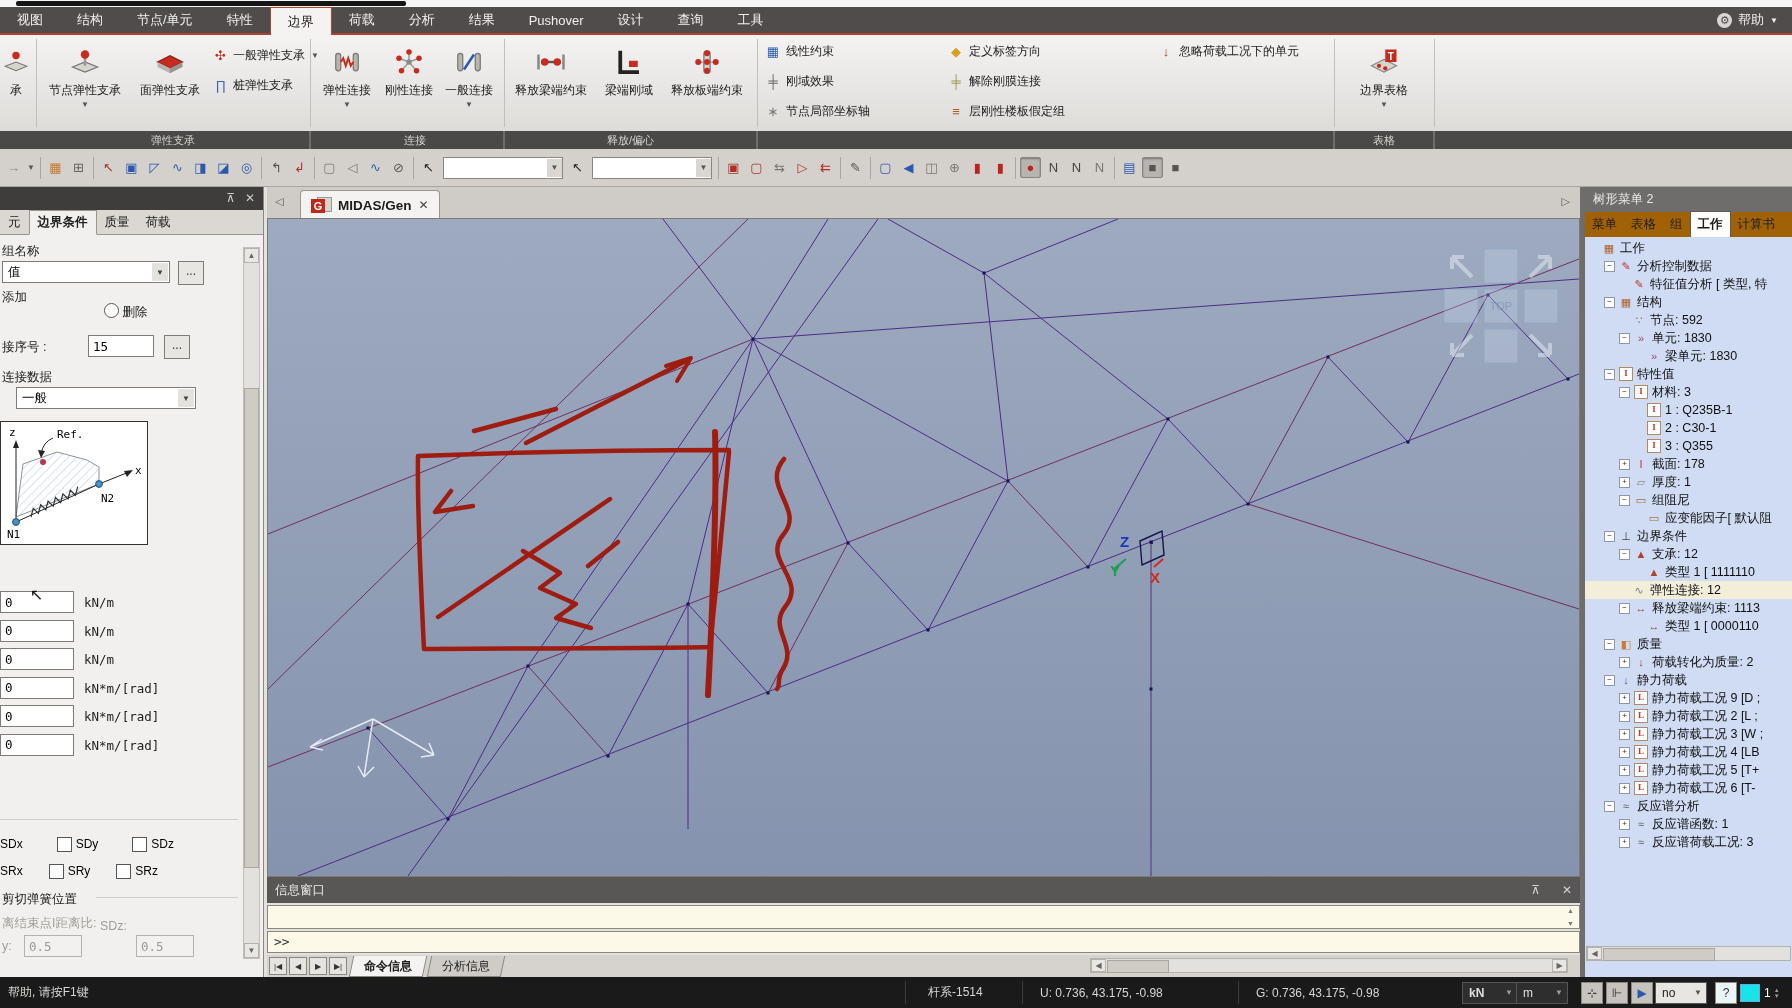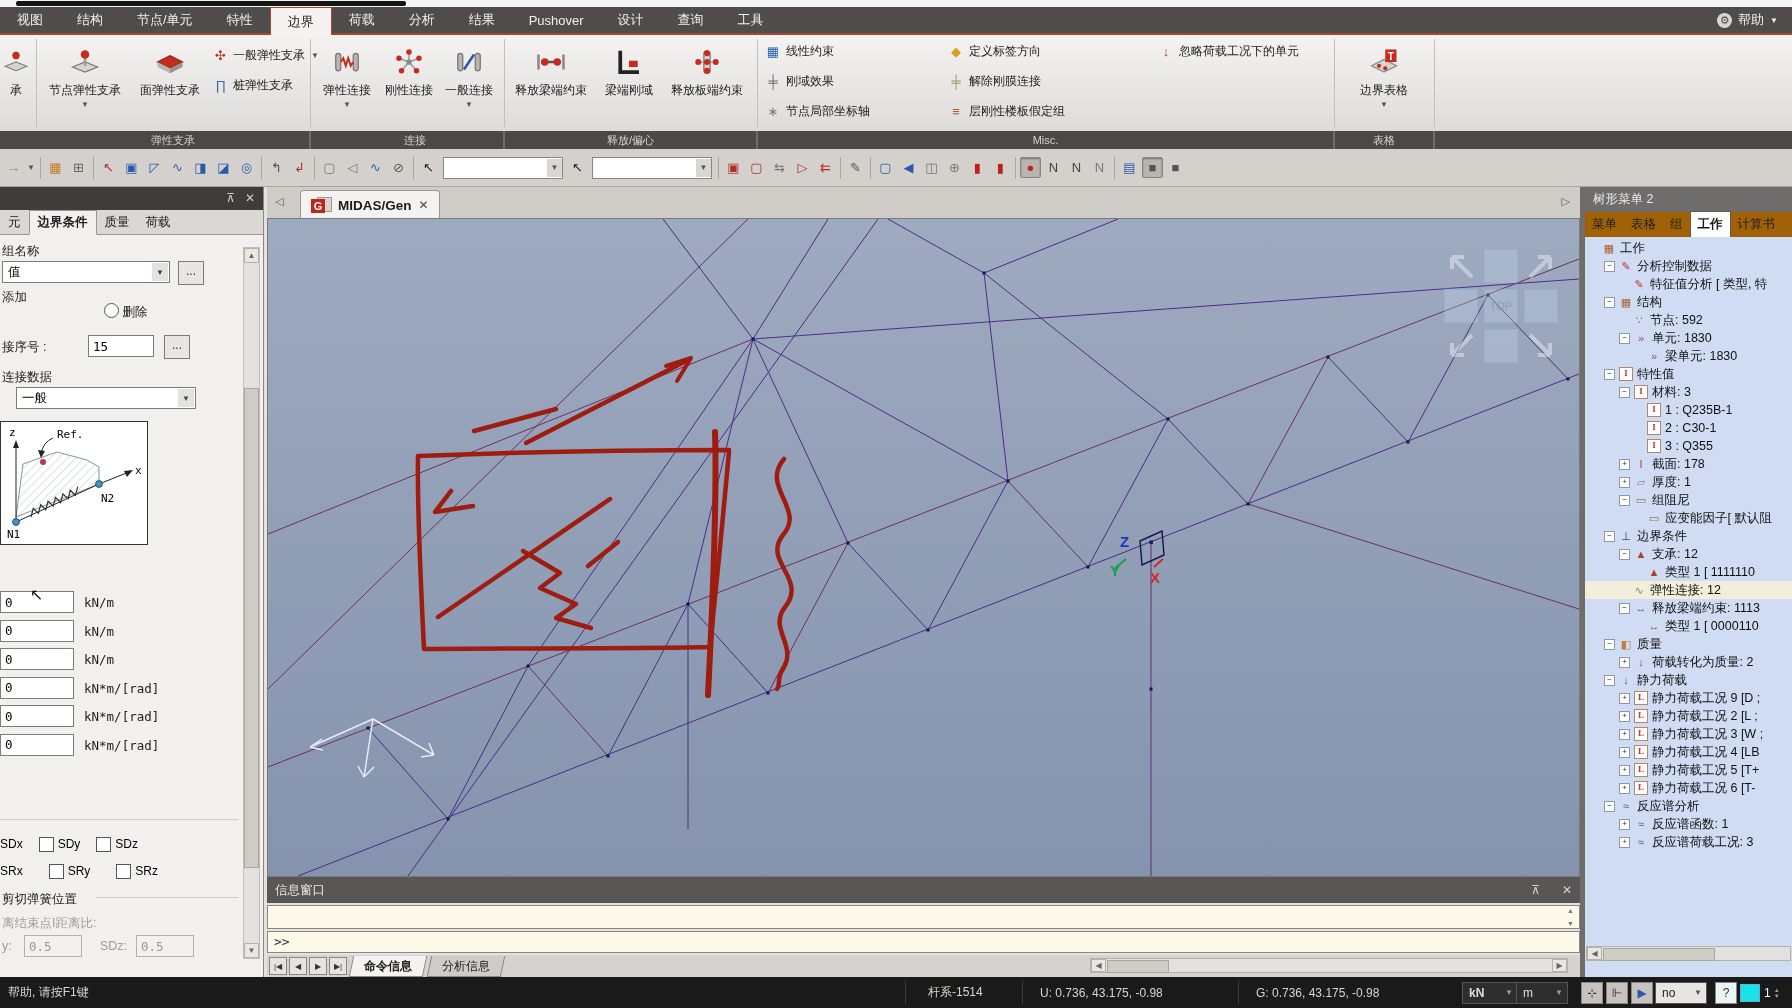--- a/index.html
+++ b/index.html
@@ -312,21 +312,20 @@
     <div class="rib-sep" style="left:1434px;"></div>
   </div>
 
   <div class="abs" id="groupbar">
       <div class="grp-label" style="left: 36px; width: 274px;">弹性支承</div>
       <div class="grp-gap" style="left: 309px;"></div>
       <div class="grp-label" style="left: 318px; width: 194px;">连接</div>
       <div class="grp-gap" style="left: 503px;"></div>
       <div class="grp-label" style="left: 504px; width: 253px;">释放/偏心</div>
       <div class="grp-gap" style="left: 756px;"></div>
-      <div class="grp-label" style="left: 757px; width: 577px;">Misc.</div>
       <div class="grp-gap" style="left: 1333px;"></div>
       <div class="grp-label" style="left: 1334px; width: 100px;">表格</div>
       <div class="grp-gap" style="left: 1433px;"></div>
     </div>
 
   <div class="abs" id="toolbar">
       <div class="tb-icon" style="color: rgb(136, 136, 136);">→</div>
       <div class="tb-dd">▼</div>
       <div class="tb-sep"></div>
       <div class="tb-icon" style="color: rgb(200, 122, 42);">▦</div>
@@ -457,21 +456,21 @@
         <div class="fld-label unit" style="left: 84px; top: 465px;">kN/m</div>
         <div class="txt-input" style="left: 0px; top: 489.5px; width: 74px;">0</div>
         <div class="fld-label unit" style="left: 84px; top: 493.5px;">kN*m/[rad]</div>
         <div class="txt-input" style="left: 0px; top: 518px; width: 74px;">0</div>
         <div class="fld-label unit" style="left: 84px; top: 522px;">kN*m/[rad]</div>
         <div class="txt-input" style="left: 0px; top: 546.5px; width: 74px;">0</div>
         <div class="fld-label unit" style="left: 84px; top: 550.5px;">kN*m/[rad]</div>
       </div>
 
     <div class="abs" style="left:0;top:632px;width:238px;height:1px;background:#d0cec9;"></div>
-    <div id="lp-checks1" class="abs" style="left: 0px; top: 648px; width: 240px; height: 18px; display: flex; gap: 16px;">
+    <div id="lp-checks1" class="abs" style="left: 0px; top: 648px; width: 240px; height: 18px; display: flex; gap: 34px;">
         <label style="display: flex; align-items: center; gap: 4px;">
           <span>SDx</span>
         </label>
         <label style="display: flex; align-items: center; gap: 4px;">
           <span class="chk"></span>
           <span>SDy</span>
         </label>
         <label style="display: flex; align-items: center; gap: 4px;">
           <span class="chk"></span>
           <span>SDz</span>
@@ -491,21 +490,21 @@
         </label>
       </div>
 
     <div class="fld-label" style="left:2px;top:704px;color:#1a1a1a;">剪切弹簧位置</div>
     <div class="abs" style="left:96px;top:710px;width:142px;height:1px;background:#d0cec9;"></div>
     <div class="fld-label" style="left:2px;top:728px;color:#a09d98;">离结束点I距离比:</div>
     <div class="fld-label" style="left:2px;top:752px;color:#a09d98;">y:</div>
     <div class="txt-input disabled" style="left:24px;top:748px;width:58px;">
         <span>0.5</span>
       </div>
-    <div class="fld-label" style="left:100px;top:752px;color:#a09d98;">SDz:</div>
+    <div class="fld-label" style="left:100px;top:732px;color:#a09d98;">SDz:</div>
     <div class="txt-input disabled" style="left:136px;top:748px;width:58px;">
         <span>0.5</span>
       </div>
 
     <div id="lp-scroll">
       <div class="sc-arrow" style="top:0;">▲</div>
       <div class="sc-thumb" style="top:140px;height:480px;"></div>
       <div class="sc-arrow" style="bottom:0;">▼</div>
     </div>
   <div style="position: absolute; left: 30px; top: 398px; z-index: 50; font-size: 16px; color: rgb(17, 17, 17); text-shadow: rgb(255, 255, 255) 1px 1px 0px;">↖</div>

